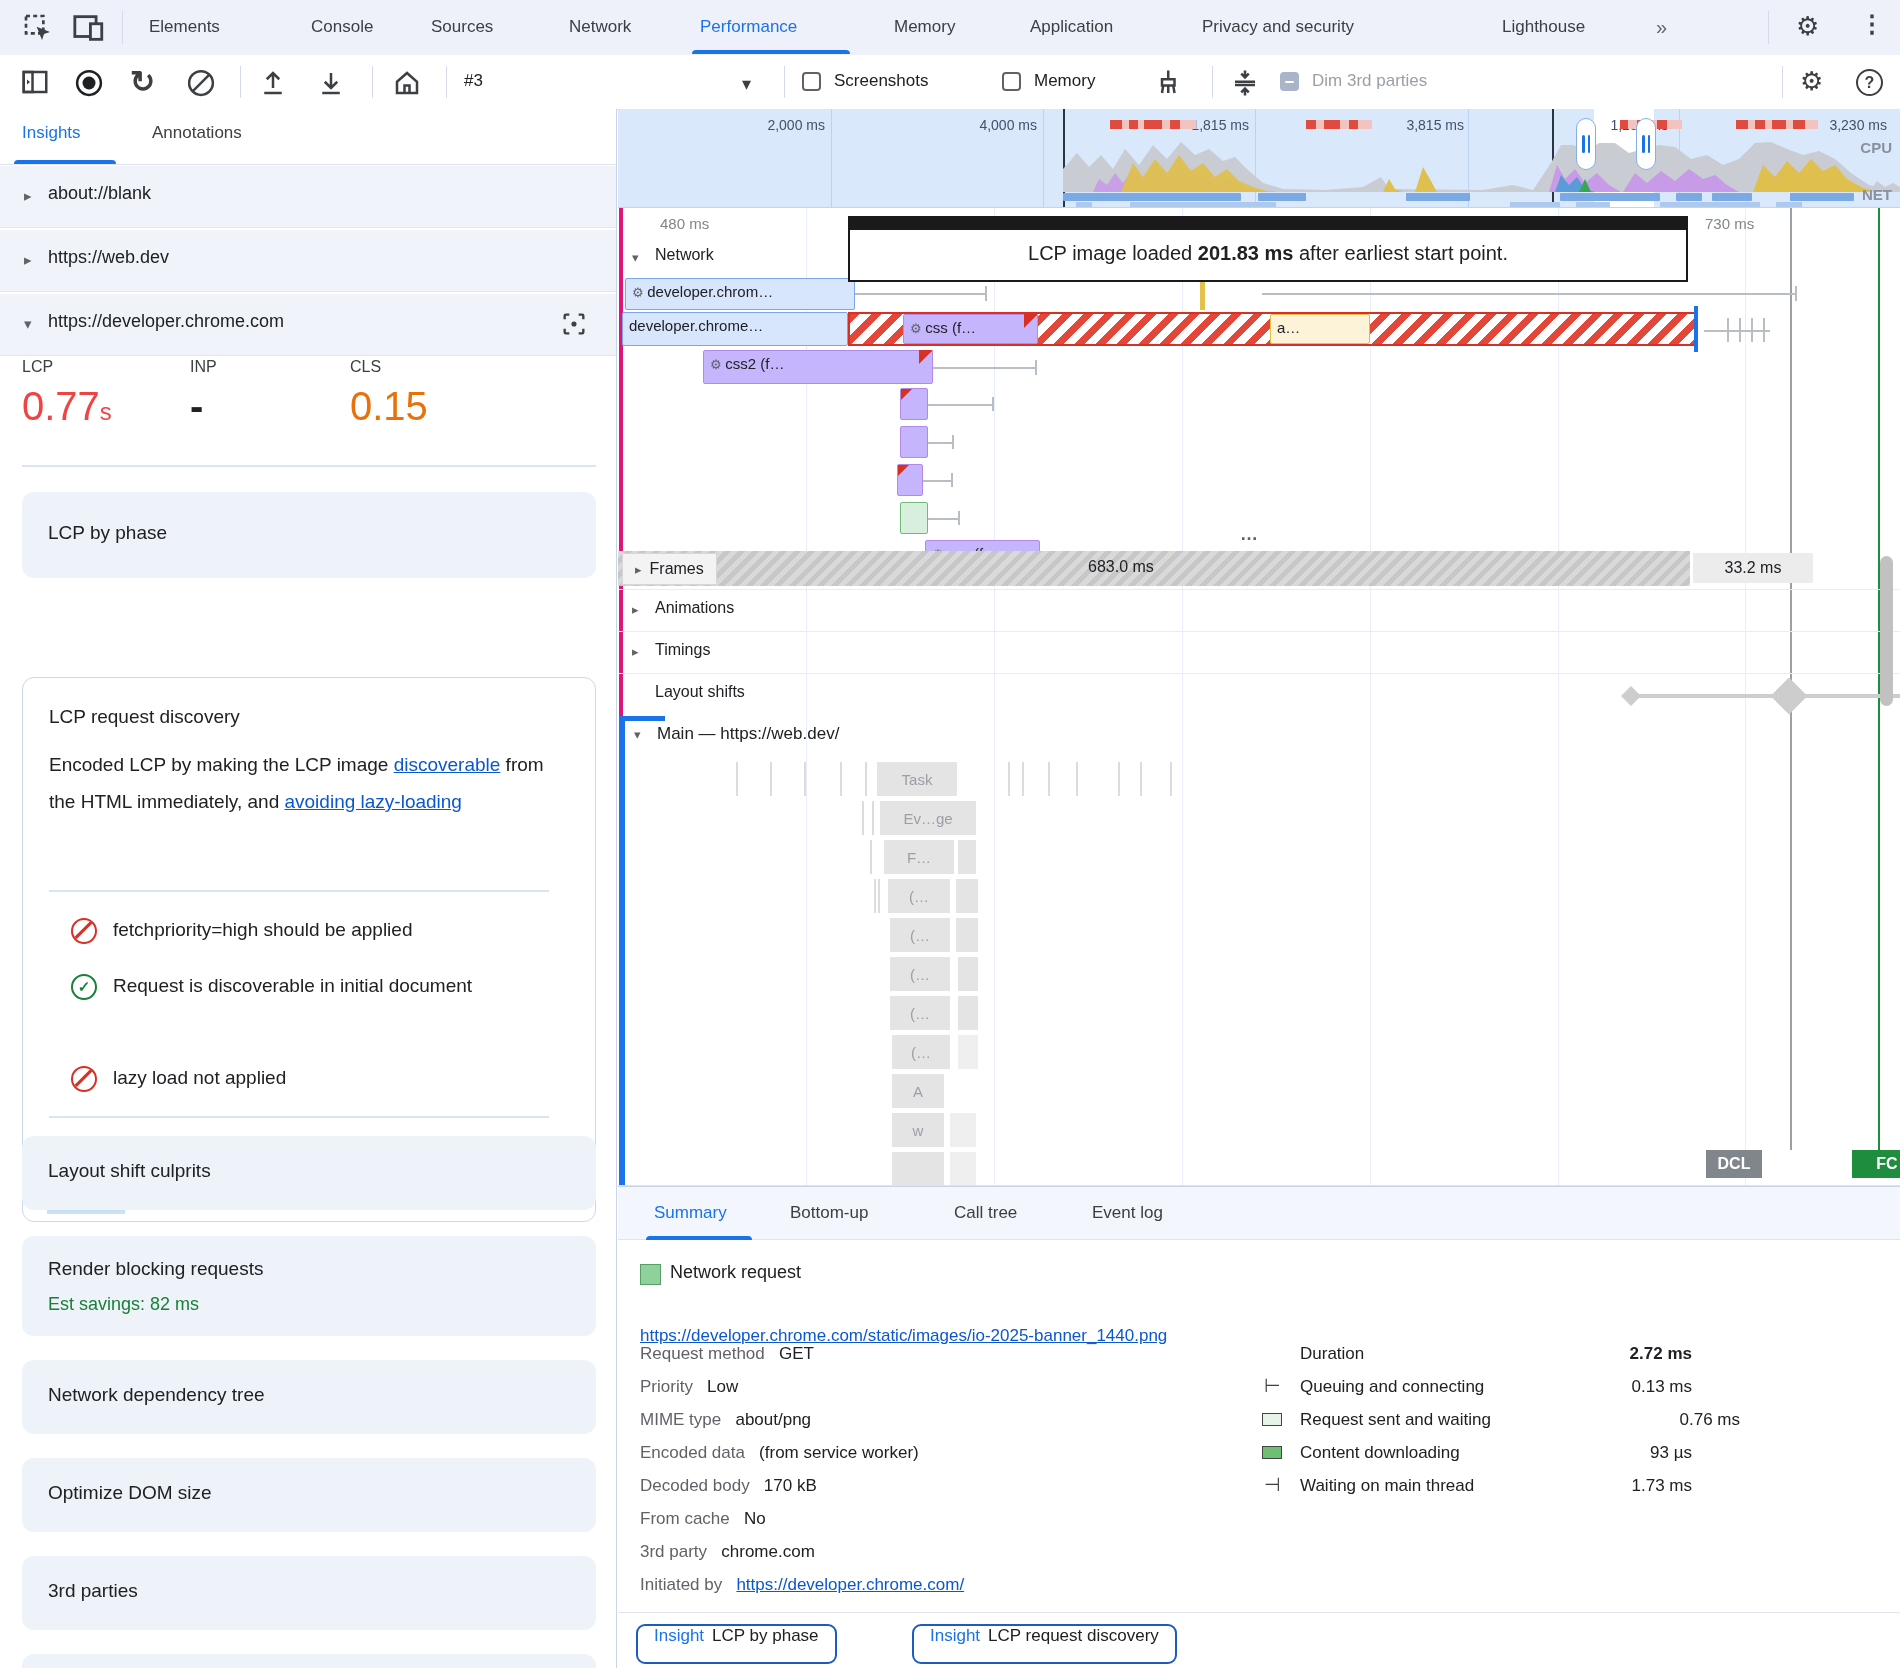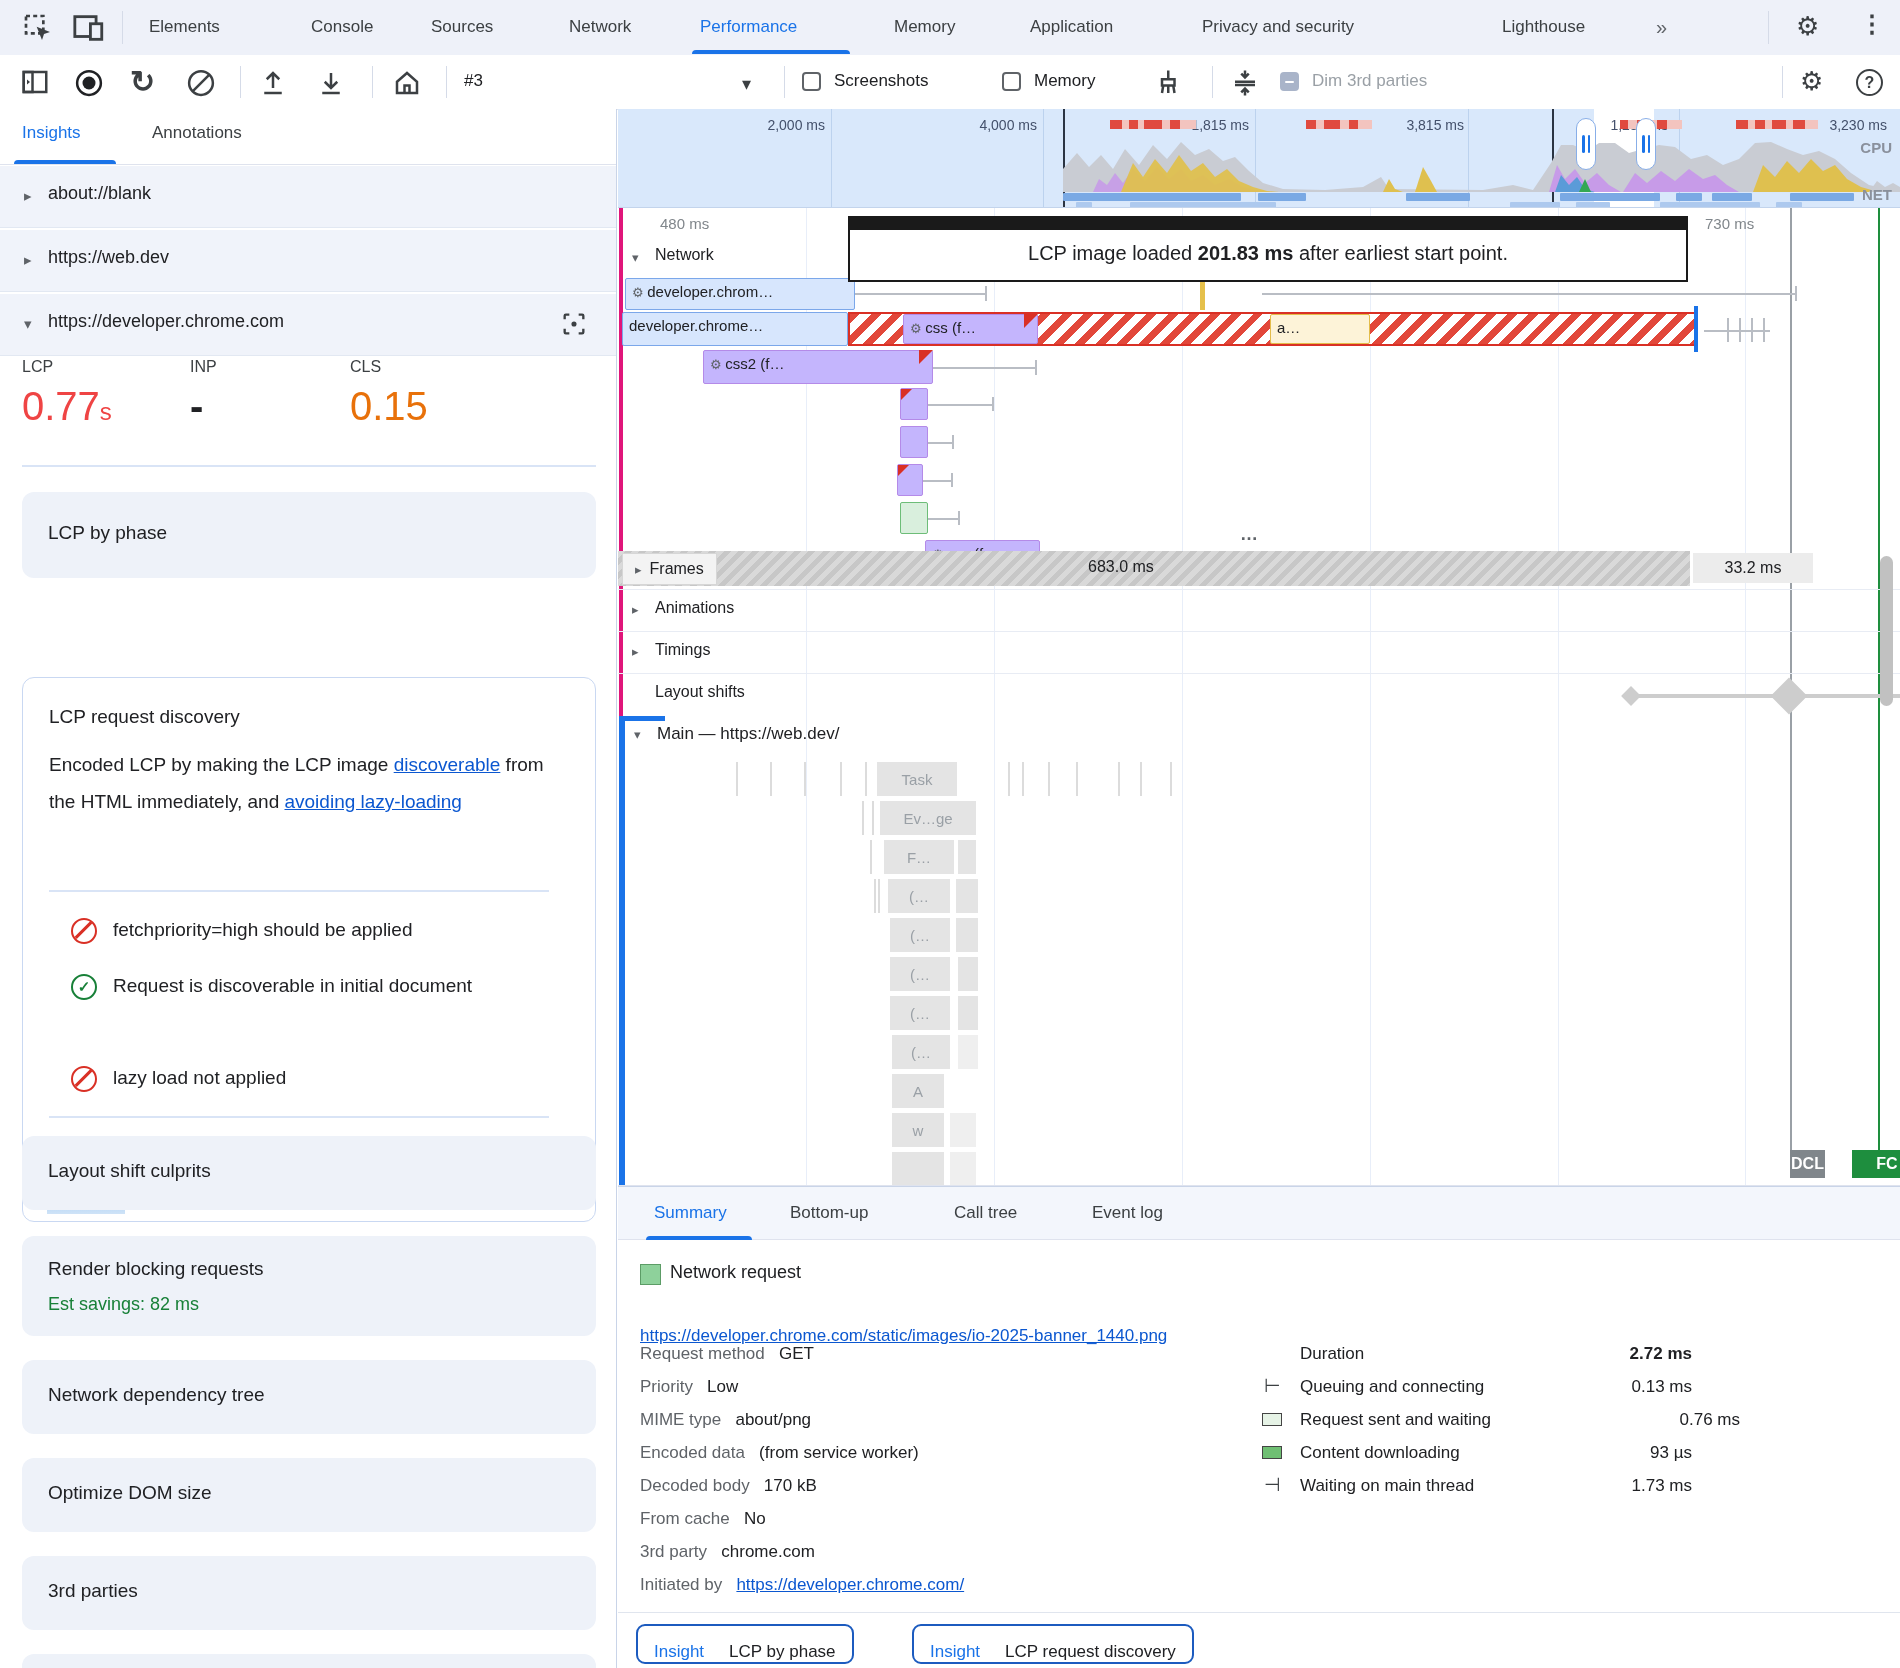--- a/index.html
+++ b/index.html
@@ -83,21 +83,21 @@
   .tip .txt{position:absolute;left:0;top:24px;width:100%;text-align:center;font-size:20px;color:#202124}
   
   .bottom{left:618px;top:1186px;width:1282px;height:482px;background:#fff}
   .btab{position:absolute;top:16px;font-size:17px;color:#3c4043}
   .drow{position:absolute;left:22px;font-size:17px;white-space:nowrap}
   .dlabel{color:#5f6368}
   .dvalue{color:#202124}
   .trow-label{position:absolute;font-size:17px;color:#202124;white-space:nowrap}
   .trow-val{position:absolute;font-size:17px;color:#202124;text-align:right;width:110px}
   .insight-chip{position:absolute;height:40px;border:2px solid #1c5bbf;border-radius:9px;box-sizing:border-box;
-    display:flex;align-items:flex-end;padding:0 16px;font-size:17px;gap:25px;background:#fff;cursor:pointer}
+    display:flex;align-items:flex-start;padding:0 16px;font-size:17px;gap:8px;background:#fff;cursor:pointer}
   .tbox{width:20px;height:13px;box-sizing:border-box;border:1.8px solid #444;flex:none}
 </style>
 </head>
 <body>
 
 <div class="abs tabbar">
   <span class="abs ico" style="left:22px;top:12px">
     <svg width="32" height="32" viewBox="0 0 24 24">
         <rect x="3" y="3" width="13" height="13" fill="none" stroke="#3c4043" stroke-width="2" stroke-dasharray="3 2.4"></rect>
         <path d="M11 11 L21 15 L16.5 16.5 L15 21 Z" fill="#3c4043"></path>
@@ -520,21 +520,21 @@
   <div class="fbox" style="left:272px;top:788px;width:60px">(…</div>
   <div class="fbox" style="left:340px;top:788px;width:20px"></div>
   <div class="fbox" style="left:274px;top:827px;width:58px">(…</div>
   <div class="fbox" style="left:340px;top:827px;width:20px;background:#efefef"></div>
   <div class="fbox" style="left:274px;top:866px;width:52px">A</div>
   <div class="fbox" style="left:274px;top:905px;width:52px">w</div>
   <div class="fbox" style="left:332px;top:905px;width:26px;background:#efefef"></div>
   <div class="fbox" style="left:274px;top:944px;width:52px"></div>
   <div class="fbox" style="left:332px;top:944px;width:26px;background:#efefef"></div>
 
-  <div class="marker-chip" style="left:1172px;top:942px;width:35px;background:#80868b">DCL</div>
+  <div class="marker-chip" style="left:1088px;top:942px;width:56px;background:#80868b">DCL</div>
   <div class="marker-chip" style="left:1234px;top:942px;width:70px;background:#1e8e3e">FC</div>
 
   <div class="abs" style="left:1262px;top:348px;width:13px;height:150px;background:#c1c1c1;border-radius:7px"></div>
 </div>
 
 <div class="abs bottom">
   <div class="abs" style="left:0;top:0;width:1282px;height:54px;background:#f3f6fc;border-top:1px solid #c9d4e8;border-bottom:1px solid #dfe3ee;box-sizing:border-box">
     <span class="btab" style="left:36px;color:#1a73e8">Summary</span>
     <div class="tab-underline" style="left:28px;top:49px;width:106px"></div>
     <span class="btab" style="left:172px">Bottom-up</span>

